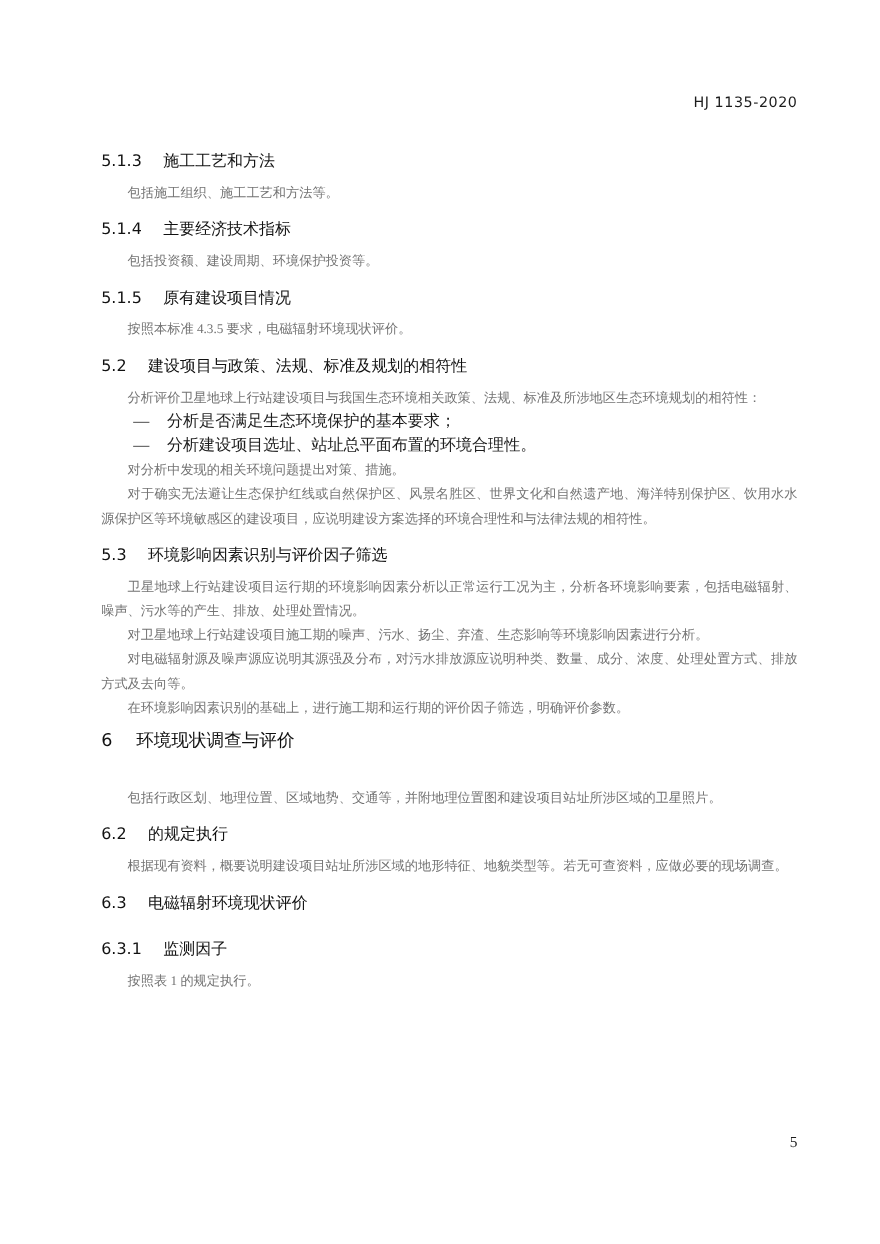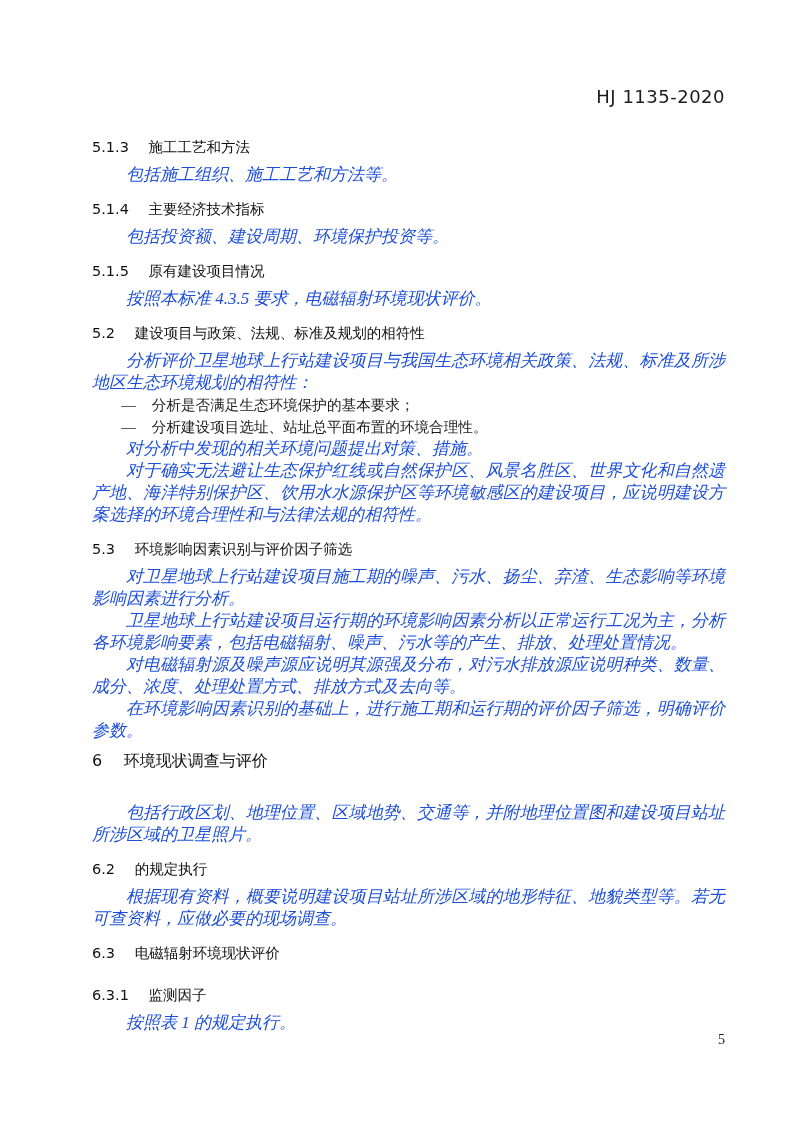--- a/index.html
+++ b/index.html
@@ -16,21 +16,21 @@
     font-family: "Liberation Serif", "DejaVu Serif", serif;
     color: #1c1c1c;
   }
   .doc-header {
     position: absolute;
     top: 86px;
     left: 92px;
     width: 633px;
     text-align: right;
     font-family: "DejaVu Sans", "Liberation Sans", sans-serif;
-    font-size: 18px;
+    font-size: 13px;
     letter-spacing: 0.5px;
     color: #1c1c1c;
   }
   .doc-content {
     position: absolute;
     top: 128px;
     left: 92px;
     width: 633px;
   }
   .blk { margin: 0; }
@@ -43,27 +43,26 @@
     color: #111111;
   }
   .chapter {
     font-size: 16px;
     margin: 8px 0 30px;
   }
   .section + .section { margin-top: 20px; }
   .doc-content > .blk:first-child { margin-top: 8px; }
   .section .num, .chapter .num { margin-right: 1.35em; }
   .para {
-    font-size: 17px;
+    font-size: 12px;
     line-height: 22px;
     text-indent: 2em;
     text-align: justify;
     margin: 0;
-    color: #1d4ed8;
-    font-style: italic;
+    color: #737373;
   }
   .dash {
     font-size: 14.6px;
     line-height: 22px;
     margin: 0;
     padding-left: 2em;
     color: #1c1c1c;
   }
   .dash .dash-glyph { margin-right: 1.1em; }
   .page-number {
@@ -92,22 +91,22 @@
       <p class="blk para">包括投资额、建设周期、环境保护投资等。</p>
       <div class="blk section"><span class="num">5.1.5</span><span class="ttl">原有建设项目情况</span></div>
       <p class="blk para">按照本标准 4.3.5 要求，电磁辐射环境现状评价。</p>
       <div class="blk section"><span class="num">5.2</span><span class="ttl">建设项目与政策、法规、标准及规划的相符性</span></div>
       <p class="blk para">分析评价卫星地球上行站建设项目与我国生态环境相关政策、法规、标准及所涉地区生态环境规划的相符性：</p>
       <p class="blk dash"><span class="dash-glyph">—</span><span>分析是否满足生态环境保护的基本要求；</span></p>
       <p class="blk dash"><span class="dash-glyph">—</span><span>分析建设项目选址、站址总平面布置的环境合理性。</span></p>
       <p class="blk para">对分析中发现的相关环境问题提出对策、措施。</p>
       <p class="blk para">对于确实无法避让生态保护红线或自然保护区、风景名胜区、世界文化和自然遗产地、海洋特别保护区、饮用水水源保护区等环境敏感区的建设项目，应说明建设方案选择的环境合理性和与法律法规的相符性。</p>
       <div class="blk section"><span class="num">5.3</span><span class="ttl">环境影响因素识别与评价因子筛选</span></div>
+      <p class="blk para">卫星地球上行站建设项目运行期的环境影响因素分析以正常运行工况为主，分析各环境影响要素，包括电磁辐射、噪声、污水等的产生、排放、处理处置情况。</p>
       <p class="blk para">对卫星地球上行站建设项目施工期的噪声、污水、扬尘、弃渣、生态影响等环境影响因素进行分析。</p>
-      <p class="blk para">卫星地球上行站建设项目运行期的环境影响因素分析以正常运行工况为主，分析各环境影响要素，包括电磁辐射、噪声、污水等的产生、排放、处理处置情况。</p>
       <p class="blk para">对电磁辐射源及噪声源应说明其源强及分布，对污水排放源应说明种类、数量、成分、浓度、处理处置方式、排放方式及去向等。</p>
       <p class="blk para">在环境影响因素识别的基础上，进行施工期和运行期的评价因子筛选，明确评价参数。</p>
       <div class="blk chapter"><span class="num">6</span><span class="ttl">环境现状调查与评价</span></div>
       <p class="blk para">包括行政区划、地理位置、区域地势、交通等，并附地理位置图和建设项目站址所涉区域的卫星照片。</p>
       <div class="blk section"><span class="num">6.2</span><span class="ttl">的规定执行</span></div>
       <p class="blk para">根据现有资料，概要说明建设项目站址所涉区域的地形特征、地貌类型等。若无可查资料，应做必要的现场调查。</p>
       <div class="blk section"><span class="num">6.3</span><span class="ttl">电磁辐射环境现状评价</span></div>
       <div class="blk section"><span class="num">6.3.1</span><span class="ttl">监测因子</span></div>
       <p class="blk para">按照表 1 的规定执行。</p>
     </div>

